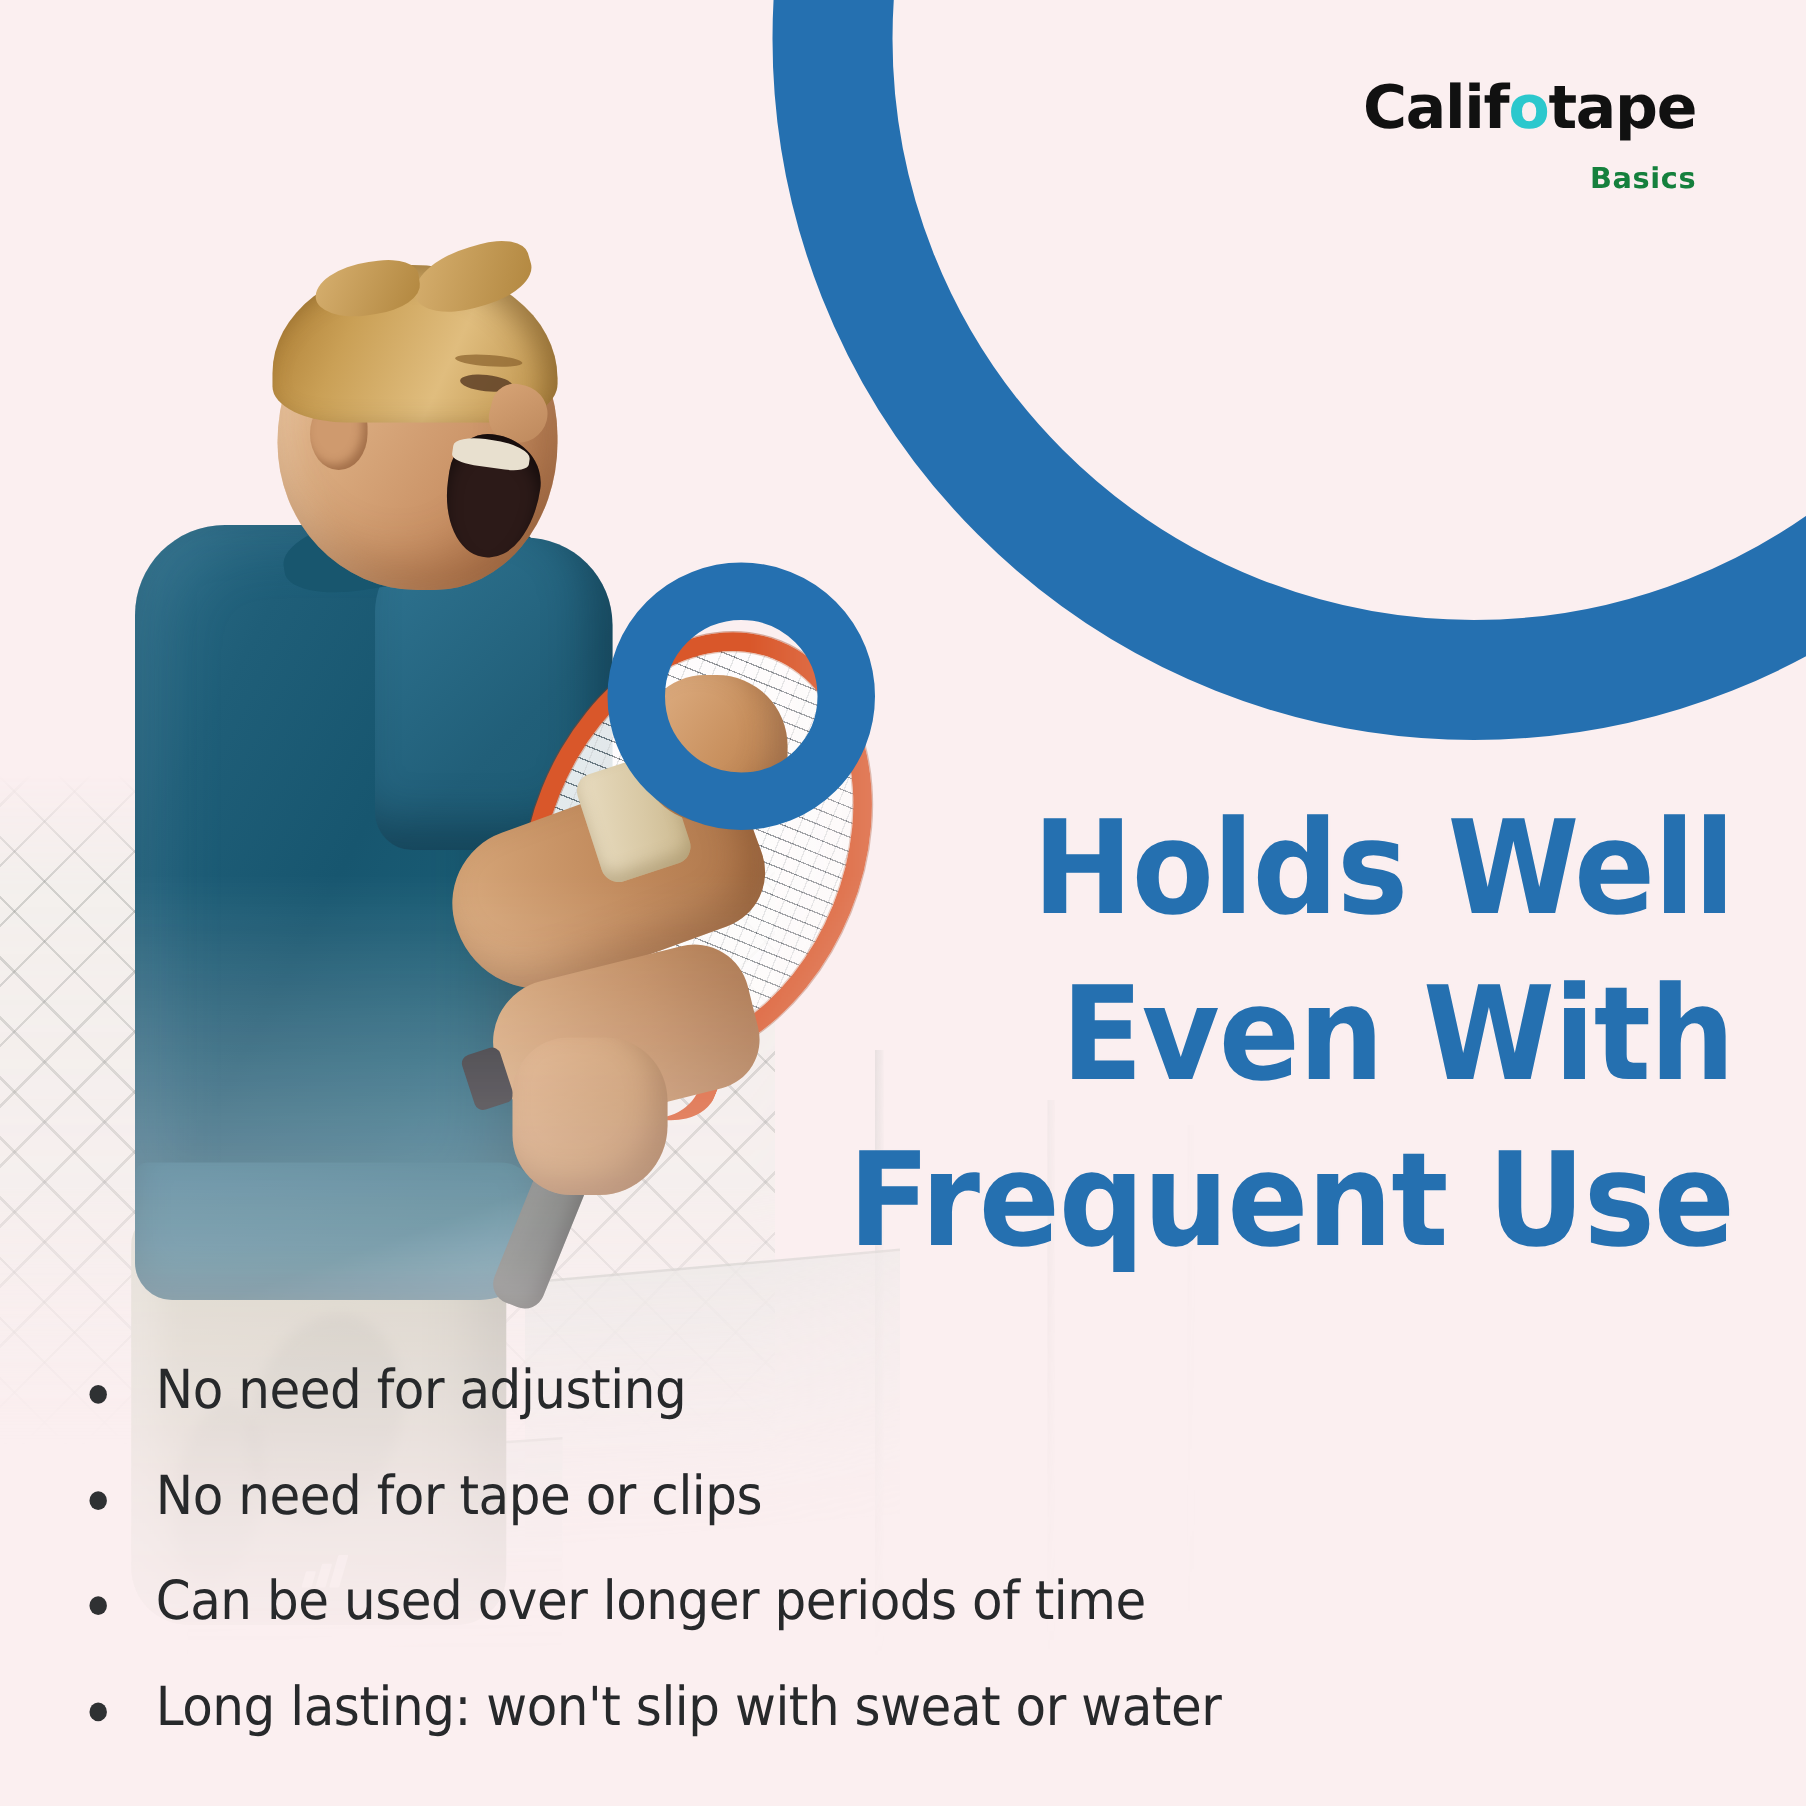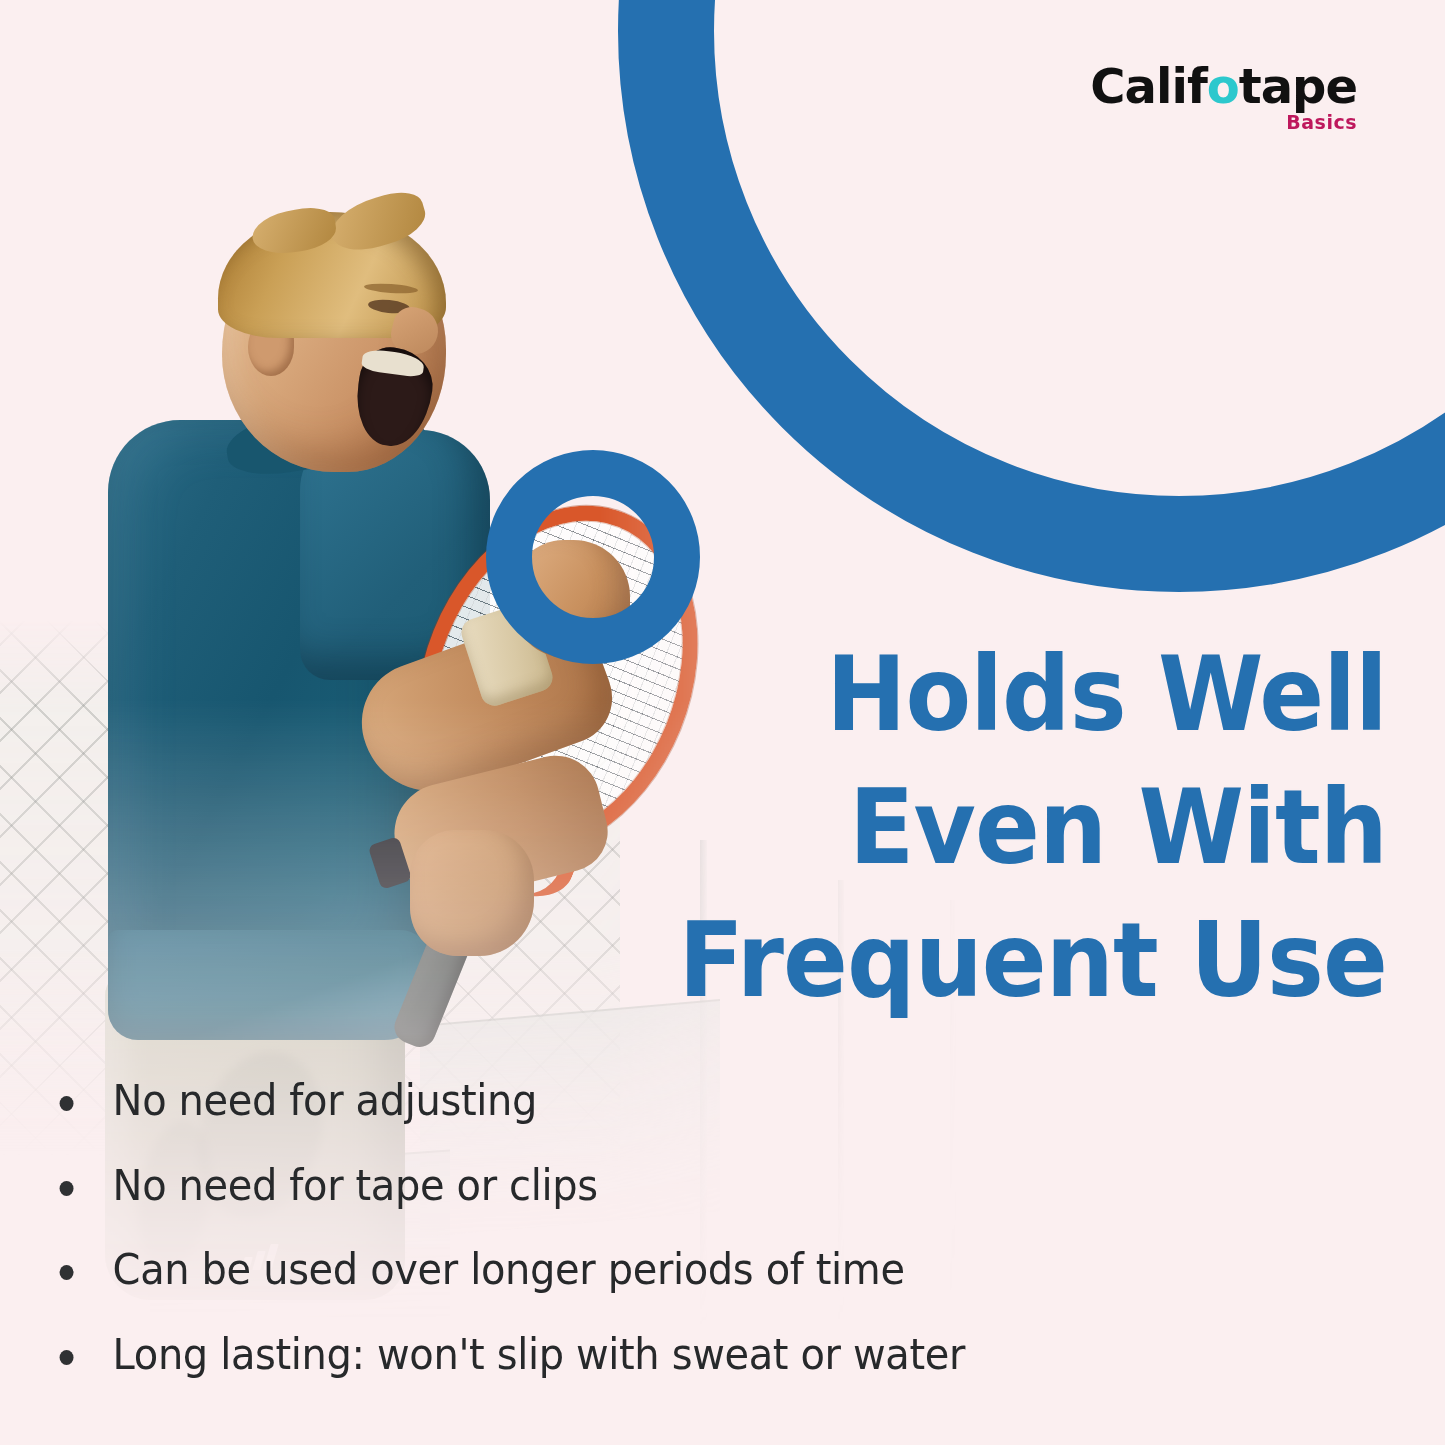--- a/index.html
+++ b/index.html
@@ -301,25 +301,25 @@
     font-family: "DejaVu Sans", sans-serif;
     font-size: 48px;
     font-weight: 700;
     letter-spacing: -1px;
     color: #111111;
     white-space: nowrap;
   }
   .logo-main .teal { color: #2cc8cd; }
   .logo-sub {
     font-family: "DejaVu Sans", sans-serif;
-    font-size: 19px;
+    font-size: 23px;
     font-weight: 700;
     letter-spacing: .5px;
-    color: #be185d;
-    margin-top: 3px;
+    color: #15803d;
+    margin-top: 22px;
   }
 
   
   .headline {
     position: absolute;
     right: 58px; top: 628px;
     width: 900px;
     text-align: right;
     font-family: "DejaVu Sans", sans-serif;
     font-weight: 700;
@@ -332,21 +332,21 @@
     text-shadow: 0 0 2px rgba(251,239,240,.9);
   }
   .headline .hl-line { display: block; white-space: nowrap; }
 
   
   .bullets {
     position: absolute;
     left: 54px; top: 1078px;
     width: 1340px;
     list-style: none;
-    margin: 0;
+    margin: 12px;
     padding: 0;
   }
   .bullets li {
     position: relative;
     padding-left: 63px;
     margin-bottom: 39px;
     font-family: "DejaVu Sans", sans-serif;
     font-size: 43px;
     line-height: 1.06;
     color: #27292b;

